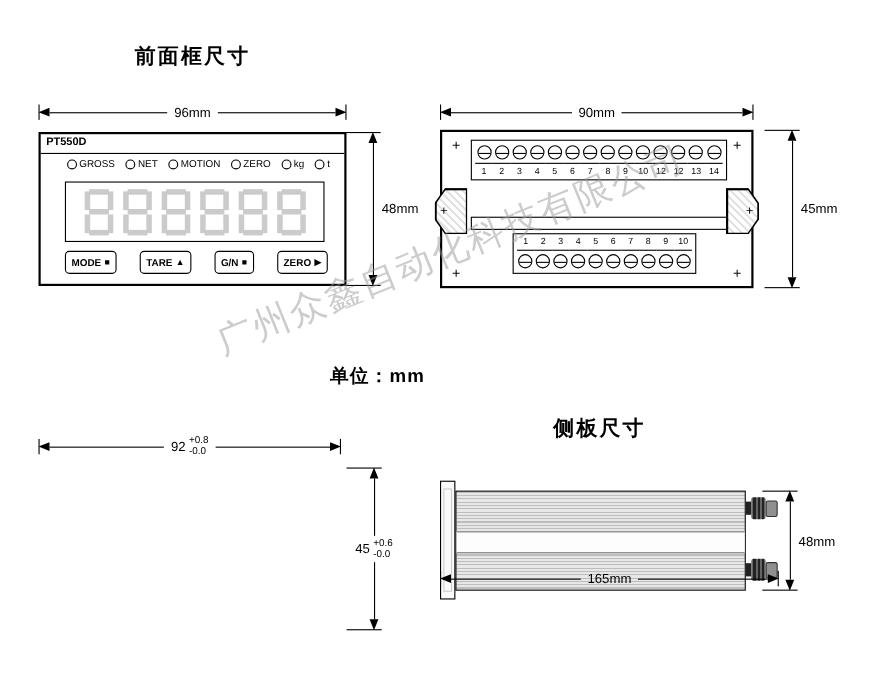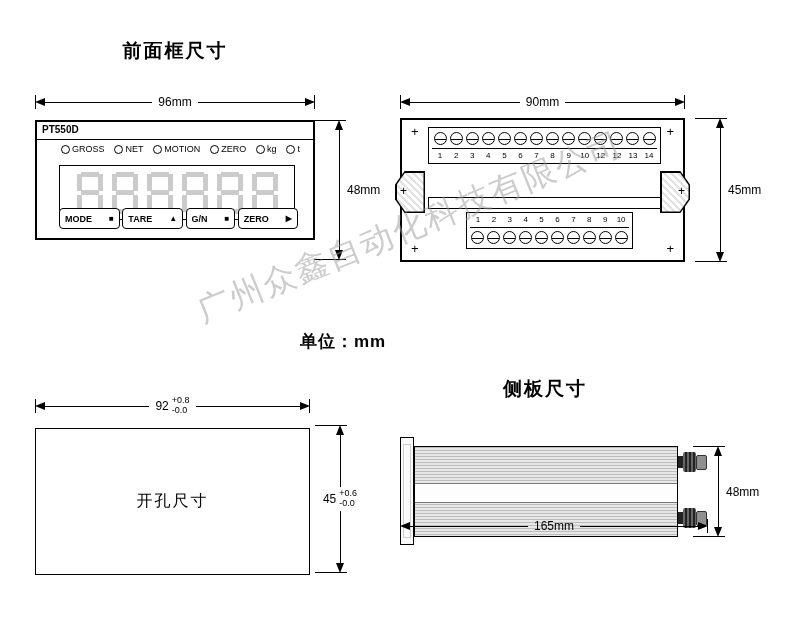--- a/index.html
+++ b/index.html
@@ -26,38 +26,38 @@
   .av-t { border-left:4px solid transparent; border-right:4px solid transparent; border-bottom:10px solid #000; }
   .av-b { border-left:4px solid transparent; border-right:4px solid transparent; border-top:10px solid #000; }
   .vdim .htick { position:absolute; height:1px; width:32px; background:#000; left:50%; transform:translateX(-78%); }
   .vdim .htick.tt { top:0; } .vdim .htick.tb { bottom:0; }
   .vlbl { position:absolute; top:50%; white-space:nowrap; display:inline-flex; align-items:center; }
   .vlbl.right { left:14px; transform:translateY(-50%); }
   .vlbl.center { left:50%; transform:translate(-50%,-50%); background:#fff; padding:2px 3px; }
   .tolstack { display:inline-flex; flex-direction:column; font-size:9px; line-height:1.1; margin-left:3px; text-align:left; }
 
   
-  .front-panel { left:35px; top:120px; width:280px; height:120px; border:2px solid #000; background:#fff; }
+  .front-panel { left:35px; top:120px; width:280px; height:140px; border:2px solid #000; background:#fff; }
   .fp-header { position:absolute; left:0; right:0; top:0; height:17px; border-bottom:1px solid #000; }
   .fp-model { position:absolute; left:5px; top:2px; font-size:10px; font-weight:bold; }
   .fp-indicators { position:absolute; left:24px; right:13px; top:22px; display:flex; justify-content:space-between; align-items:center; font-size:9px; }
   .ind { display:flex; align-items:center; gap:2px; }
   .led { width:7px; height:7px; border:1px solid #000; border-radius:50%; display:inline-block; }
   .fp-display { position:absolute; left:22px; top:43px; width:234px; height:53px; border:1.5px solid #000; display:flex; align-items:center; justify-content:center; gap:9px; }
   .digit { position:relative; width:26px; height:42px; display:inline-block; }
   .sg { position:absolute; background:#cbcbcb; }
   .sg.a { top:0; left:4px; right:4px; height:5px; }
   .sg.g { top:18px; left:4px; right:4px; height:5px; }
   .sg.d { bottom:0; left:4px; right:4px; height:5px; }
   .sg.f { top:2px; left:0; width:5px; height:17px; }
   .sg.b { top:2px; right:0; width:5px; height:17px; }
   .sg.e { bottom:2px; left:0; width:5px; height:17px; }
   .sg.c { bottom:2px; right:0; width:5px; height:17px; }
   .fp-buttons { position:absolute; left:22px; right:15px; bottom:9px; display:flex; justify-content:space-between; }
-  .btn { border:1.5px solid #000; border-radius:4px; height:19px; padding:0 5px; display:flex; align-items:center; gap:17px; font-size:9px; font-weight:bold; background:#fff; }
+  .btn { border:1.5px solid #000; border-radius:4px; height:19px; padding:0 5px; display:flex; align-items:center; gap:3px; font-size:9px; font-weight:bold; background:#fff; }
   .btn-ic { font-size:8px; }
 
   
   .rear-panel { left:400px; top:118px; width:285px; height:144px; border:2px solid #000; background:#fff; }
   .cplus { position:absolute; font-size:13px; line-height:1; }
   .cplus.tl { left:9px; top:5px; } .cplus.tr { right:9px; top:5px; }
   .cplus.bl { left:9px; bottom:5px; } .cplus.br { right:9px; bottom:5px; }
   .term-block { position:absolute; border:1.5px solid #000; background:#fff; }
   .term-block.top { left:26px; right:22px; top:7px; padding:4px 3px 0; }
   .term-block.bottom { left:64px; right:50px; top:92px; padding:0 3px 4px; }
@@ -394,23 +394,20 @@
       <span class="tolstack">
         <span>+0.8</span>
         <span>-0.0</span>
       </span>
     </span>
     <span class="ln"></span>
     <span class="ah ah-r"></span>
     <span class="tick tr"></span>
   </div>
 
-  <div class="abs cutout-rect">
-    <span class="cutout-lbl">开孔尺寸</span>
-  </div>
 
   <div class="vdim" style="left:334px; top:425px; height:148px;text-decoration:underline;">
     <span class="htick tt"></span>
     <span class="ah av-t"></span>
     <span class="vln"></span>
     <span class="ah av-b"></span>
     <span class="htick tb"></span>
     <span class="vlbl center">
       <span>45</span>
       <span class="tolstack">

